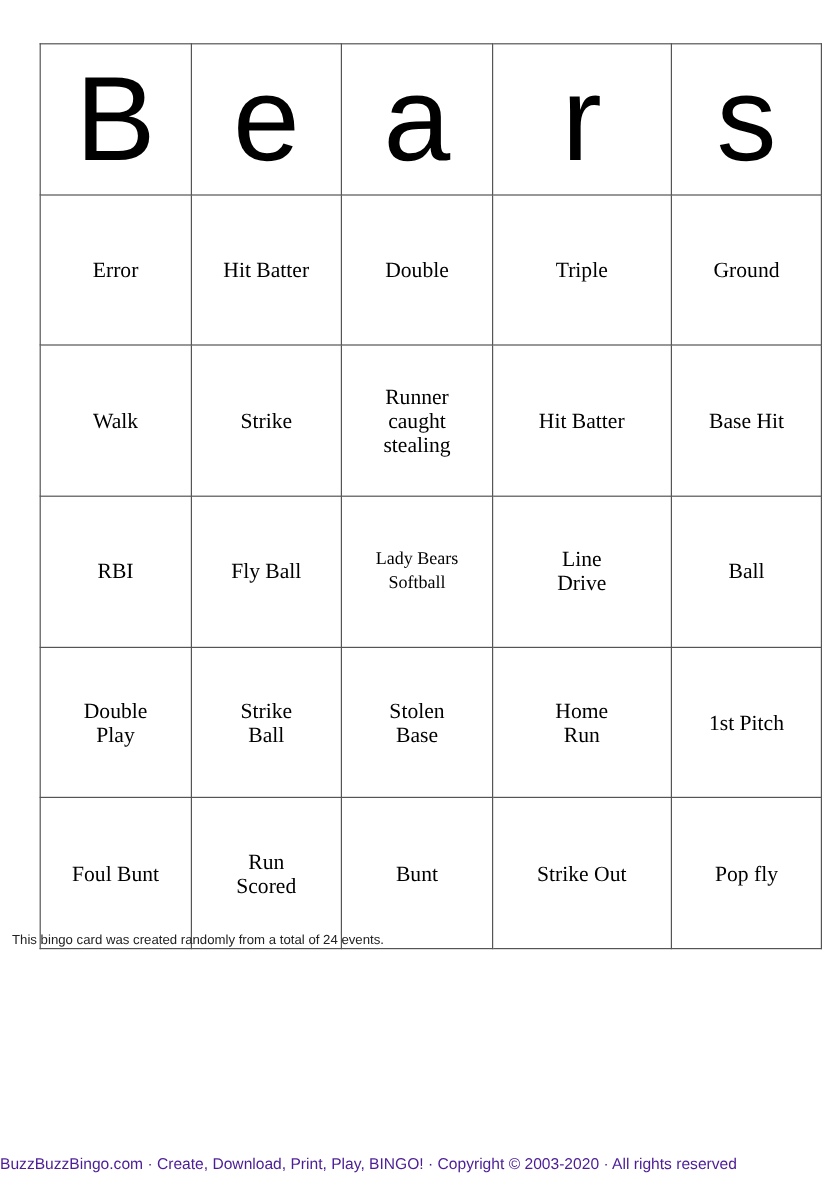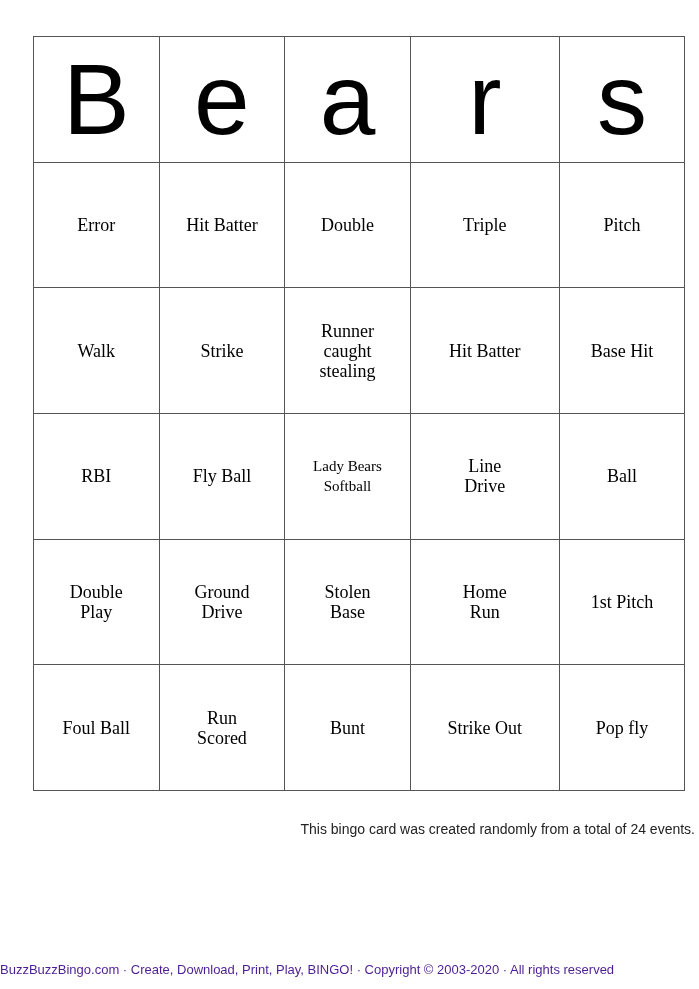--- a/index.html
+++ b/index.html
@@ -2,65 +2,65 @@
 <html><head>
   <meta charset="utf-8">
   <style>
     html, body { margin: 0; padding: 0; background: #ffffff; }
     body { width: 699px; height: 989px; position: relative; font-family: "Liberation Sans", sans-serif; color: #000; overflow: hidden; }
     #card { position: absolute; left: 33px; top: 36px; border-collapse: collapse; table-layout: fixed; }
     #card td { width: 125.6px; height: 125.7px; border: 1px solid #555; text-align: center; vertical-align: middle; padding: 0 6px; box-sizing: border-box; }
     #card .hdr { font-size: 100px; line-height: 1; }
     #card .cell { font-size: 18px; line-height: 20px; font-family: Liberation Serif, serif; }
     #card .cell.free { font-size: 15px; line-height: 20px; text-align: center; }
-    #note { position: absolute; left: 10px; top: 823px; width: 685px; font-size: 14px; line-height: 13.5px; color: #222; text-align: right; }
+    #note { position: absolute; left: 10px; top: 778px; width: 685px; font-size: 11px; line-height: 13.5px; color: #222; }
     #footer { position: absolute; left: 0; top: 962px; width: 699px; text-align: left; font-size: 13px; color: #4c1d95; }
   </style>
 </head>
 <body>
 
 <table id="card">
   <tbody>
       <tr>
     <td class="hdr">B</td>
     <td class="hdr">e</td>
     <td class="hdr">a</td>
     <td class="hdr">r</td>
     <td class="hdr">s</td>
   </tr>
   <tr>
     <td class="cell">Error</td>
     <td class="cell">Hit Batter</td>
     <td class="cell">Double</td>
     <td class="cell">Triple</td>
-    <td class="cell">Pitch</td>
+    <td class="cell">Ground</td>
   </tr>
   <tr>
     <td class="cell">Walk</td>
     <td class="cell">Strike</td>
     <td class="cell" style="padding:0 28px">Runner caught stealing</td>
     <td class="cell">Hit Batter</td>
     <td class="cell">Base Hit</td>
   </tr>
   <tr>
     <td class="cell">RBI</td>
     <td class="cell">Fly Ball</td>
     <td class="cell free" style="padding:0 20px">Lady Bears Softball</td>
     <td class="cell" style="padding:0 40px">Line Drive</td>
     <td class="cell">Ball</td>
   </tr>
   <tr>
     <td class="cell" style="padding:0 30px">Double Play</td>
-    <td class="cell" style="padding:0 26px">Ground Drive</td>
+    <td class="cell" style="padding:0 26px">Strike Ball</td>
     <td class="cell" style="padding:0 30px">Stolen Base</td>
     <td class="cell" style="padding:0 52px">Home Run</td>
     <td class="cell">1st Pitch</td>
   </tr>
   <tr>
-    <td class="cell">Foul Ball</td>
+    <td class="cell">Foul Bunt</td>
     <td class="cell" style="padding:0 30px">Run Scored</td>
     <td class="cell">Bunt</td>
     <td class="cell" style="padding:0 36px">Strike Out</td>
     <td class="cell">Pop fly</td>
   </tr>
 </tbody>
   </table>
 
 <div id="note">
   <div>This bingo card was created randomly from a total of 24 events.</div>

